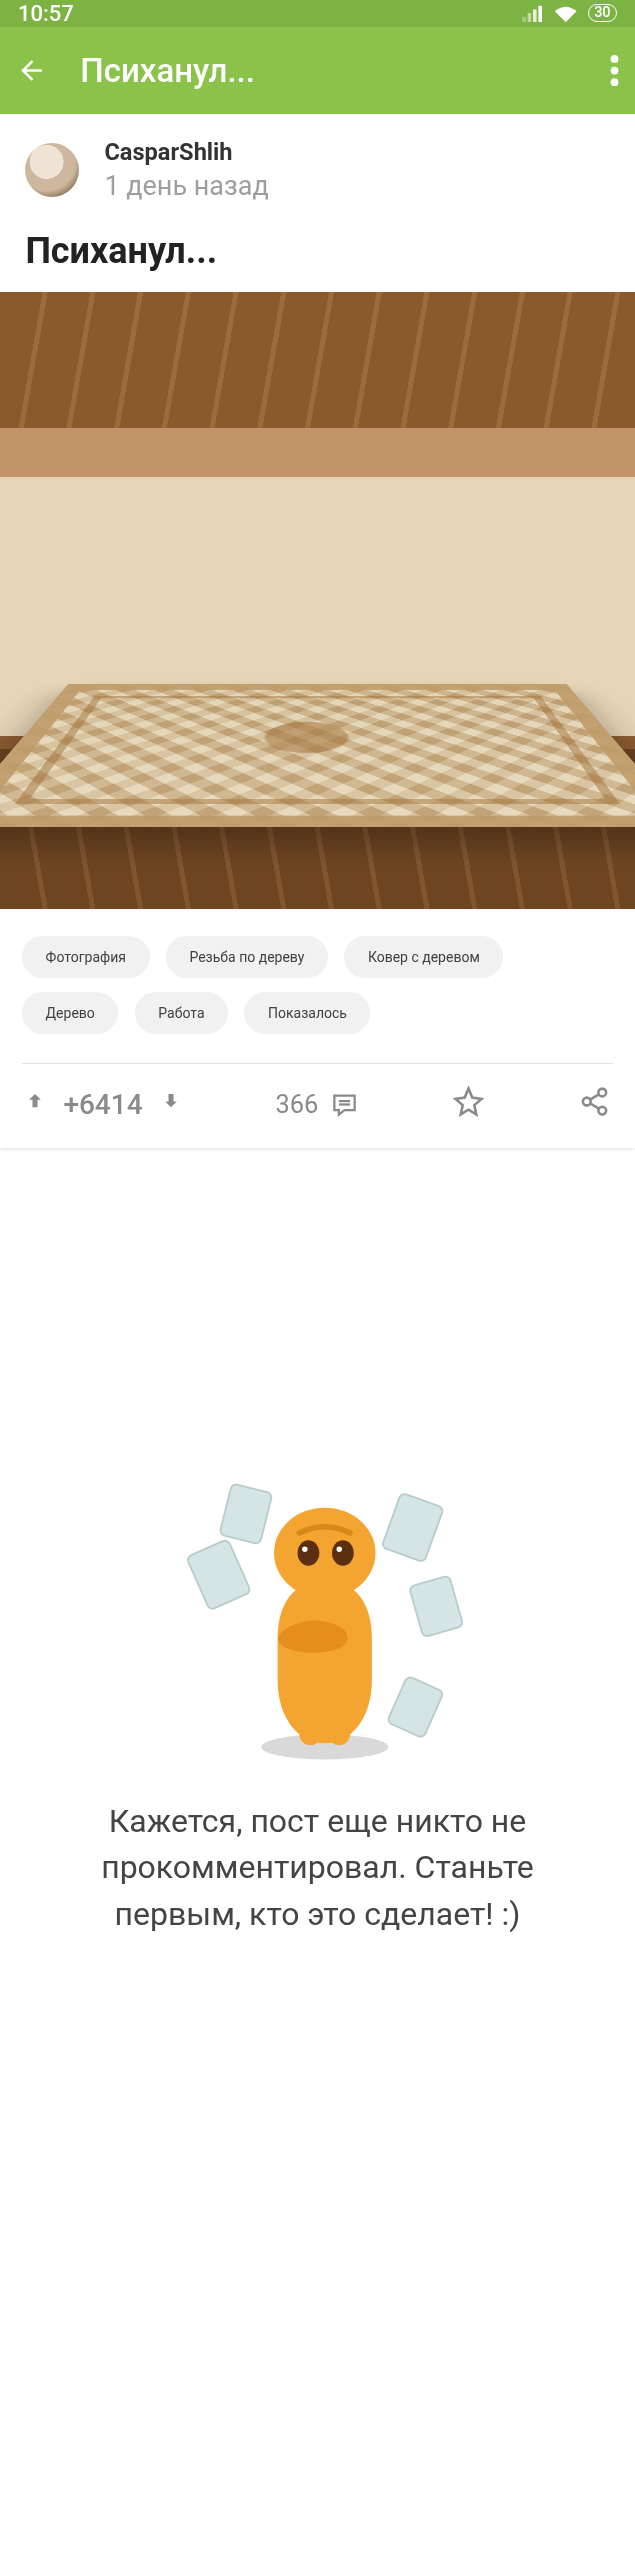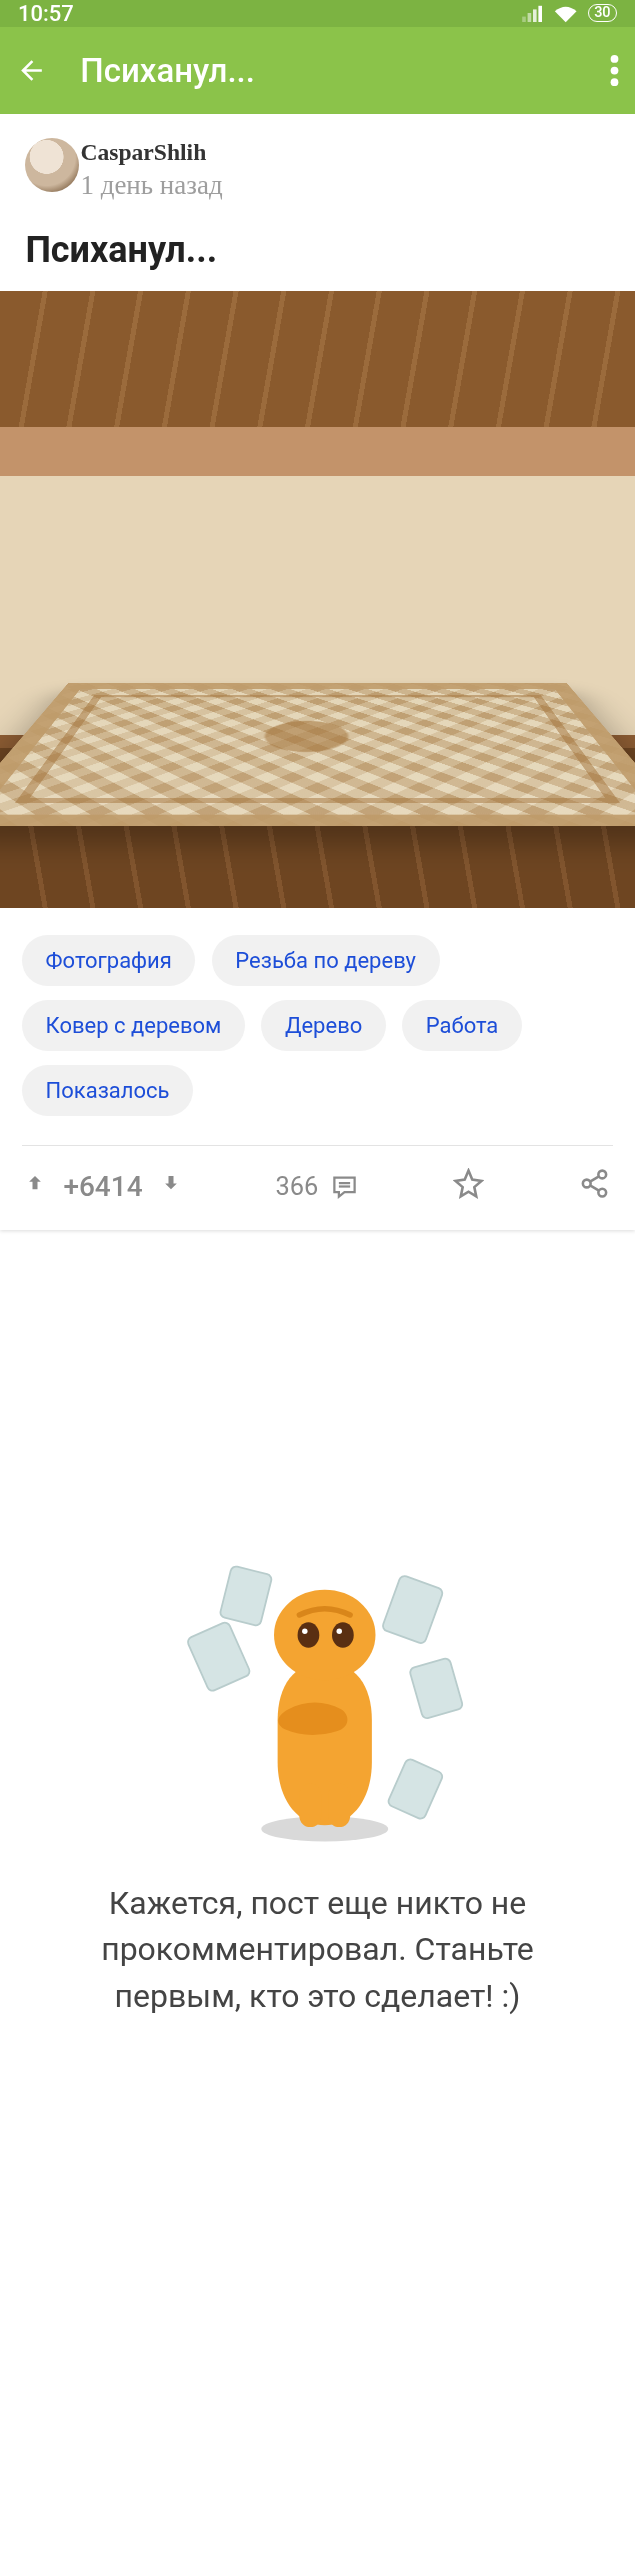--- a/index.html
+++ b/index.html
@@ -28,23 +28,22 @@
   .app-bar .back { margin-right: 33px; display:flex; align-items:center;}
   .app-bar .title { font-size:33px; font-weight:500; flex:1;}
   .app-bar .menu { display:flex; align-items:center;}
 
   
   .card {
     background:#fff;
     box-shadow: 0 1.8px 3.6px rgba(0,0,0,.12);
   }
   .author-row {
-    display:flex; align-items:flex-start; gap:1px;
+    display:flex; align-items:center; gap:25px;
     padding:23.6px 25.4px 16.3px 25.4px;
-    font-family:Liberation Serif, serif;
   }
   .avatar {
     width:54px; height:54px; border-radius:50%;
     background: radial-gradient(circle at 40% 35%, #efe3d5 0 35%, #cdb79e 36% 60%, #8b6f52 80%);
     flex:none;
   }
   .author-name { font-size:23.6px; font-weight:700; color:#333; line-height:1.2;}
   .author-time { font-size:27px; color:#9e9e9e; margin-top:3.6px;}
   .post-title {
     font-size:36px; font-weight:700; color:#222;
@@ -78,22 +77,22 @@
     box-shadow: 0 36px 54px rgba(0,0,0,.28);
   }
   .hero .carpet::before{
     content:""; position:absolute; inset:27px;
     border:12.7px solid rgba(167,122,67,.55);
   }
 
   
   .tags { padding:27px 22px 9px 22px; display:flex; flex-wrap:wrap; gap:14.5px 16.3px; }
   .tag {
-    background:#f1f1f1; color:#1d4ed8;
-    font-size:22px; padding:12.7px 23.6px; border-radius:27px;
+    background:#f1f1f1; color:#404040;
+    font-size:14px; padding:12.7px 23.6px; border-radius:27px;
     white-space:nowrap;
   }
 
   
   .div {
     height:0.9px; background:#e3e3e3; margin:20px 22px 0 22px;
   }
 
   
   .actions {

